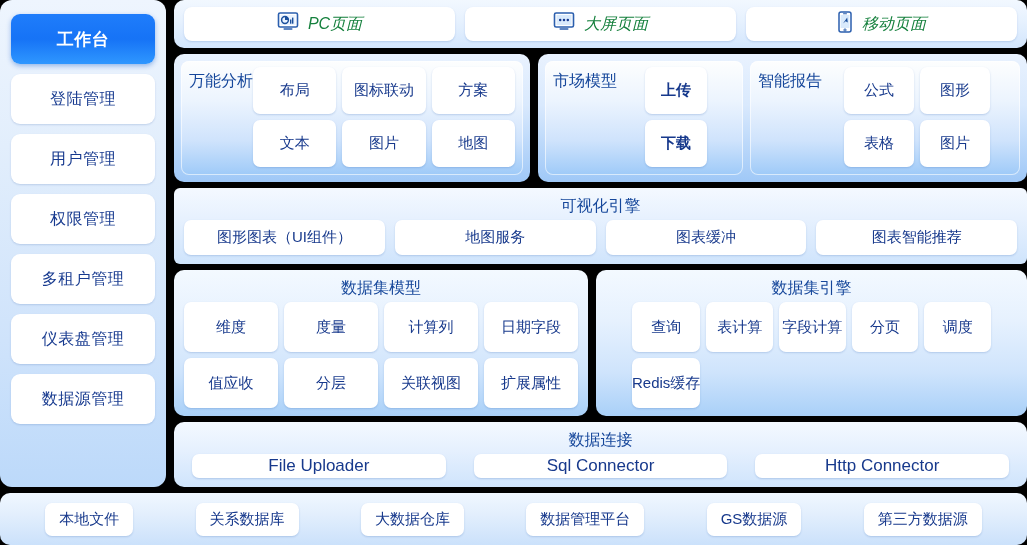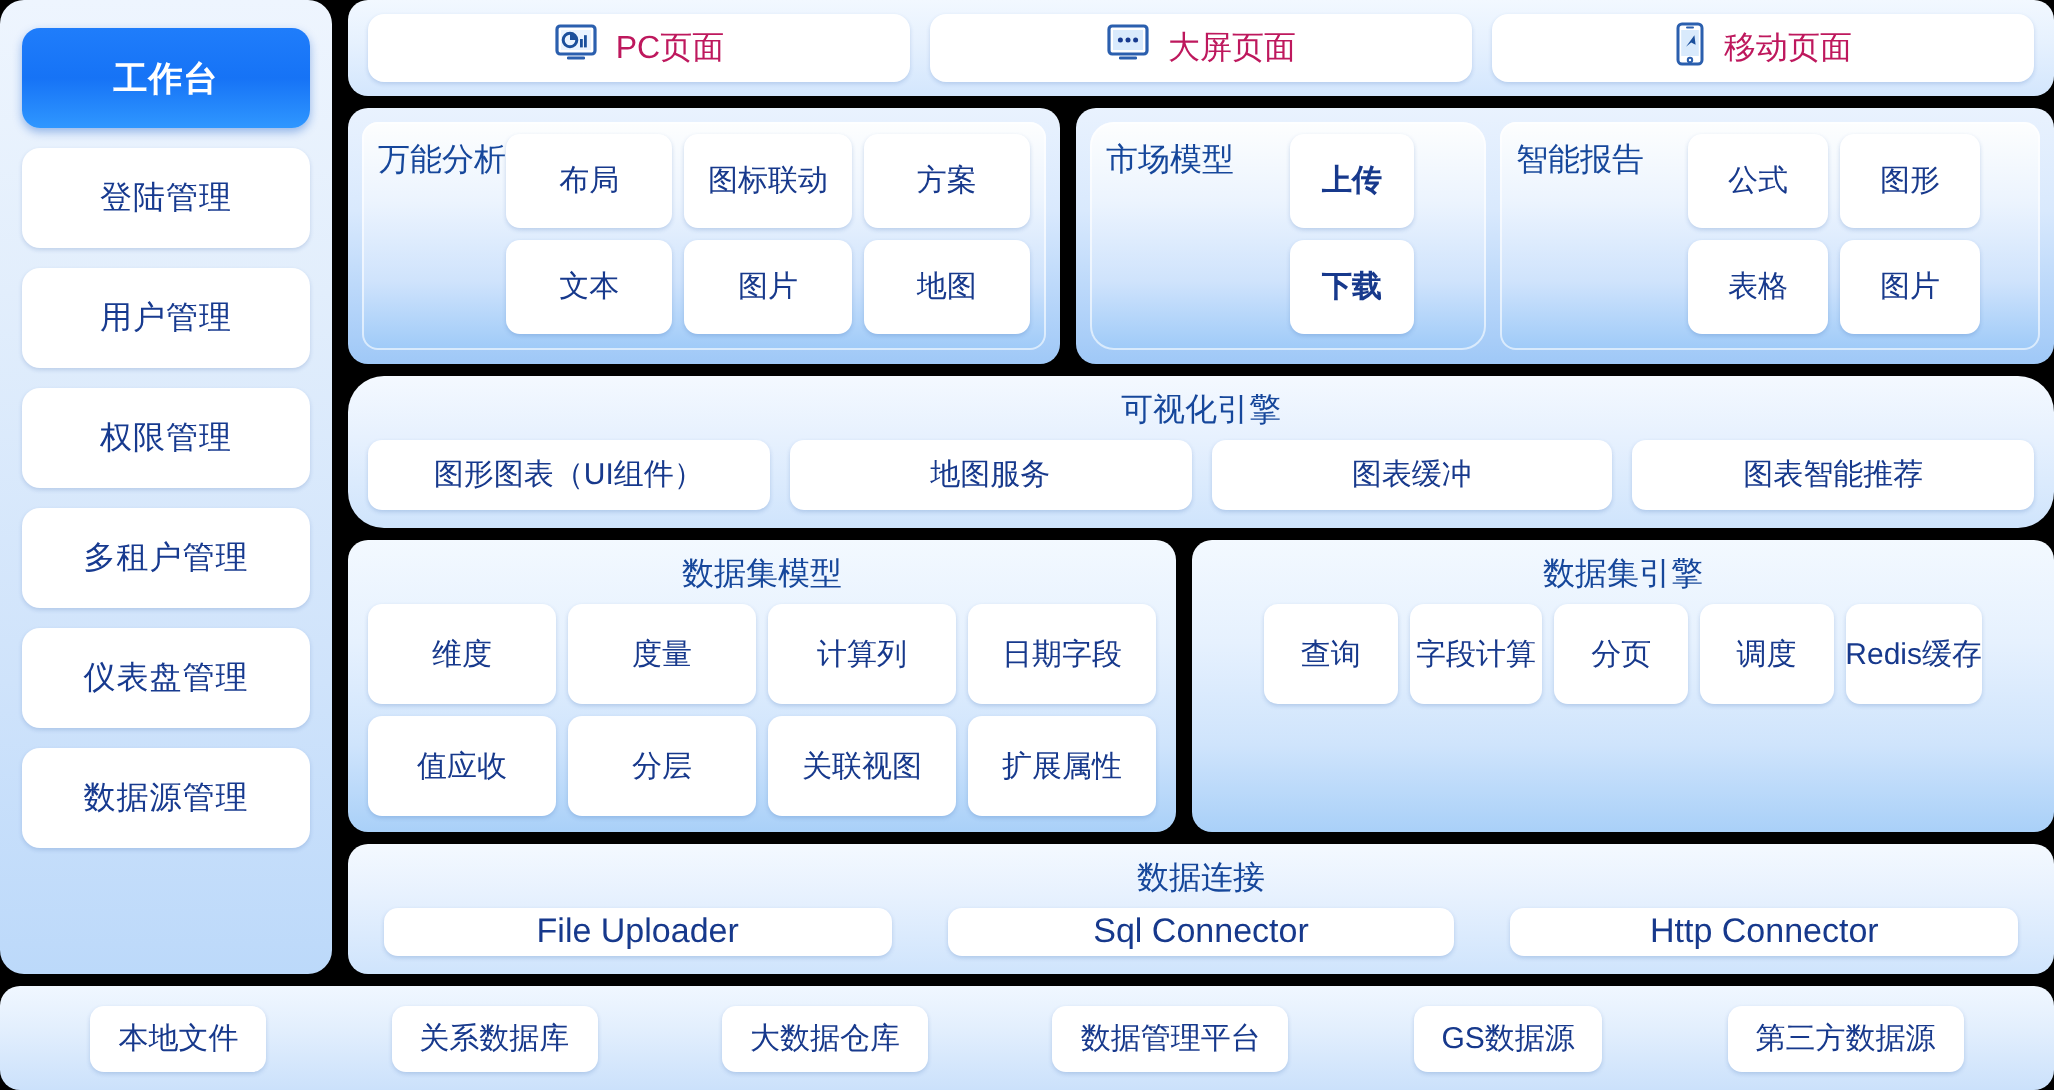--- a/index.html
+++ b/index.html
@@ -70,23 +70,24 @@
     height: 48px;
     align-items: center;
   }
   .tab {
     flex: 1;
     height: 34px;
     background: #ffffff;
     border-radius: 8px;
     display: flex; align-items: center; justify-content: center;
     gap: 9px;
-    color: #be185d;
+    color: #15803d;
     font-size: 16px;
     box-shadow: 0 1px 2px rgba(40,90,170,.20);
+    font-style: italic;
   }
   .ico { display: block; }
 
   
   .row-modules {
     display: flex; gap: 8px;
     height: 128px;
   }
   .modwrap {
     background: linear-gradient(180deg, #e9f2fe 0%, #d9e9fd 40%, #9fc8f7 100%);
@@ -118,32 +119,32 @@
   }
   .chip {
     background: #ffffff;
     border-radius: 7px;
     color: #17398c;
     font-size: 15px;
     display: flex; align-items: center; justify-content: center;
     box-shadow: 0 1px 2px rgba(40,90,170,.22);
     white-space: nowrap;
   }
-  .panel.market { width: 198px; border-radius: 12px; }
+  .panel.market { width: 198px; }
   .panel.market .btn-grid { grid-template-columns: 1fr; grid-template-rows: 1fr 1fr; padding: 0 28px; font-weight: bold; }
   .panel.analysis { flex: 1; }
   .panel.analysis .btn-grid { grid-template-columns: 1fr 1fr 1fr; grid-template-rows: 1fr 1fr; }
   .panel.report { flex: 1; }
   .panel.report .btn-grid { grid-template-columns: 1fr 1fr; grid-template-rows: 1fr 1fr; padding: 0 22px; }
 
   
   .row-vis {
     height: 76px;
     background: linear-gradient(180deg, #f4f9ff 0%, #e7f1fe 40%, #cfe4fc 100%);
-    border-radius: 18px;
+    border-radius: 6px;
     padding: 4px 10px 9px;
     display: flex; flex-direction: column;
   }
   .row-title {
     text-align: center;
     color: #16479b;
     font-size: 16px;
     line-height: 28px;
     height: 28px;
   }
@@ -333,20 +334,21 @@
             <div class="chip">值应收</div>
             <div class="chip">分层</div>
             <div class="chip">关联视图</div>
             <div class="chip">扩展属性</div>
           </div>
         </div>
         <div class="ds-panel engine">
           <div class="row-title">数据集引擎</div>
           <div class="btn-grid">
             <div class="chip">查询</div>
+            <div class="chip">表计算</div>
             <div class="chip">字段计算</div>
             <div class="chip">分页</div>
             <div class="chip">调度</div>
             <div class="chip">Redis缓存</div>
           </div>
         </div>
       </div>
 
       <div class="row-conn">
         <div class="row-title">数据连接</div>

